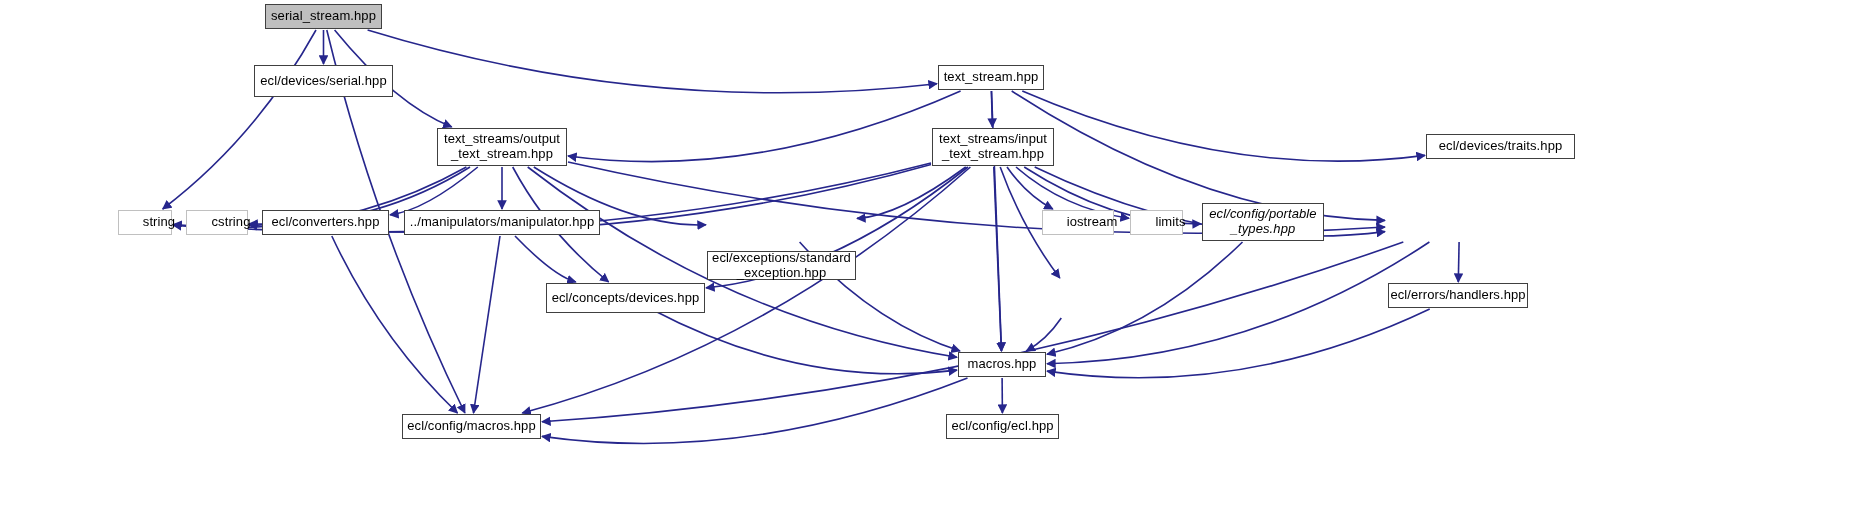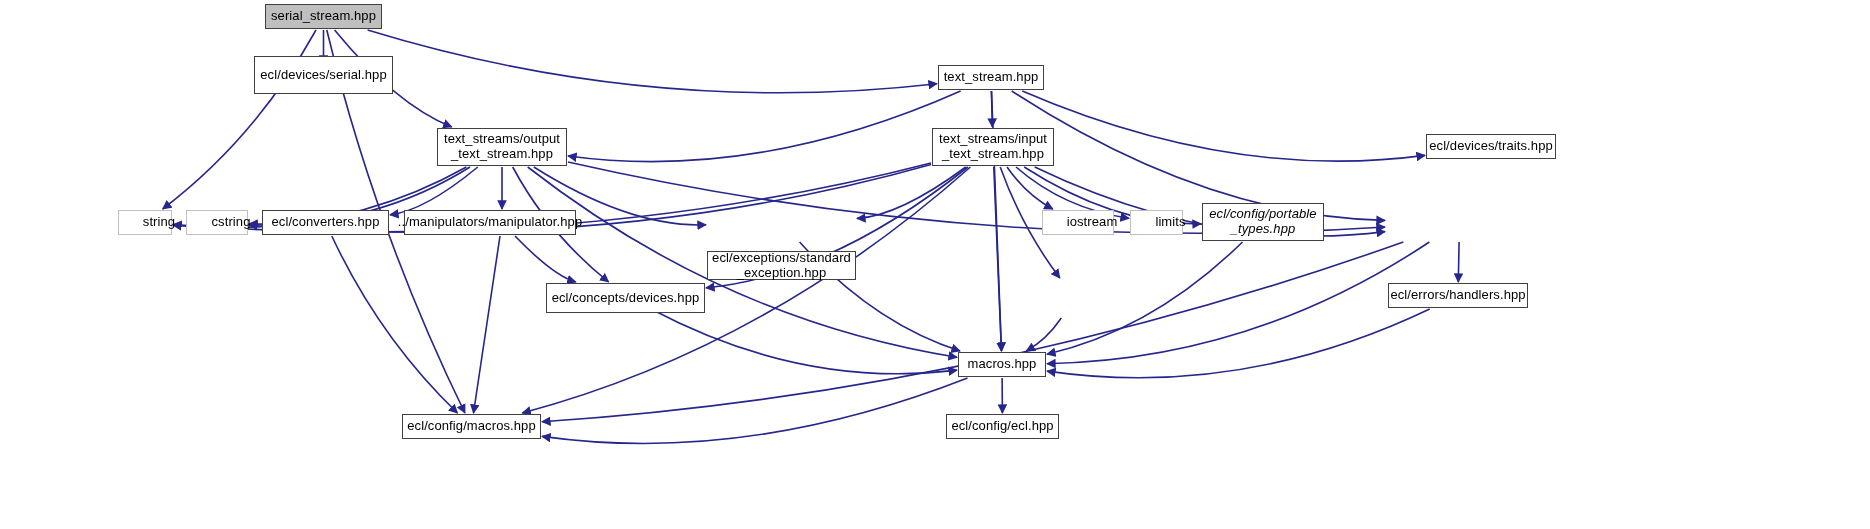--- a/index.html
+++ b/index.html
@@ -102,31 +102,31 @@
         <path d="M 1429.4 242.0 Q 1251.6 360.1 1047.0 363.7" marker-end="url(#arrow)"></path>
         <path d="M 1403.3 242.0 Q 979.7 392.8 542.0 421.8" marker-end="url(#arrow)"></path>
         <path d="M 1429.7 309.0 Q 1240.5 399.2 1047.0 371.1" marker-end="url(#arrow)"></path>
         <path d="M 651.0 309.0 Q 802.9 389.3 957.0 370.1" marker-end="url(#arrow)"></path>
         <path d="M 331.8 236.0 Q 379.5 338.1 457.5 413.0" marker-end="url(#arrow)"></path>
         <path d="M 967.5 378.0 Q 744.9 465.0 542.0 436.4" marker-end="url(#arrow)"></path>
         <path d="M 1002.1 378.0 Q 1002.3 395.5 1002.4 413.0" marker-end="url(#arrow)"></path>
       </g>
   </svg>
 <div class="node root" style="left: 265px; top: 4px; width: 117px; height: 25px;"><span class="node-label">serial_stream.hpp</span></div>
-    <div class="node" style="left: 254px; top: 56px; width: 139px; height: 38px;"><span class="node-label">ecl/devices/serial.hpp</span></div>
+    <div class="node" style="left: 254px; top: 65px; width: 139px; height: 32px;"><span class="node-label">ecl/devices/serial.hpp</span></div>
     <div class="node" style="left: 938px; top: 65px; width: 106px; height: 25px;"><span class="node-label">text_stream.hpp</span></div>
-    <div class="node" style="left: 1426px; top: 134px; width: 130px; height: 25px;"><span class="node-label">ecl/devices/traits.hpp</span></div>
+    <div class="node" style="left: 1426px; top: 134px; width: 149px; height: 25px;"><span class="node-label">ecl/devices/traits.hpp</span></div>
     <div class="node" style="left: 437px; top: 128px; width: 130px; height: 38px;"><span class="node-label">text_streams/output
 _text_stream.hpp</span></div>
     <div class="node" style="left: 932px; top: 128px; width: 122px; height: 38px;"><span class="node-label">text_streams/input
 _text_stream.hpp</span></div>
     <div class="node sys" style="left: 118px; top: 210px; width: 54px; height: 25px;"><span class="node-label">string</span></div>
     <div class="node sys" style="left: 186px; top: 210px; width: 62px; height: 25px;"><span class="node-label">cstring</span></div>
     <div class="node" style="left: 262px; top: 210px; width: 127px; height: 25px;"><span class="node-label">ecl/converters.hpp</span></div>
-    <div class="node" style="left: 404px; top: 210px; width: 172px; height: 25px;"><span class="node-label">../manipulators/manipulator.hpp</span></div>
+    <div class="node" style="left: 404px; top: 210px; width: 196px; height: 25px;"><span class="node-label">../manipulators/manipulator.hpp</span></div>
     <div class="node" style="left: 707px; top: 203px; width: 149px; height: 29px; margin-top: 48px;"><span class="node-label">ecl/exceptions/standard
 _exception.hpp</span></div>
     <div class="node sys" style="left: 1042px; top: 210px; width: 72px; height: 25px;"><span class="node-label">iostream</span></div>
     <div class="node sys" style="left: 1130px; top: 210px; width: 53px; height: 25px;"><span class="node-label">limits</span></div>
     <div class="node" style="left: 1202px; top: 203px; width: 122px; height: 38px; font-style: italic;"><span class="node-label">ecl/config/portable
 _types.hpp</span></div>
     <div class="node" style="left: 546px; top: 283px; width: 159px; height: 30px;"><span class="node-label">ecl/concepts/devices.hpp</span></div>
     <div class="node" style="left: 1388px; top: 283px; width: 140px; height: 25px;"><span class="node-label">ecl/errors/handlers.hpp</span></div>
     <div class="node" style="left: 958px; top: 352px; width: 88px; height: 25px;"><span class="node-label">macros.hpp</span></div>
     <div class="node" style="left: 402px; top: 414px; width: 139px; height: 25px;"><span class="node-label">ecl/config/macros.hpp</span></div>

